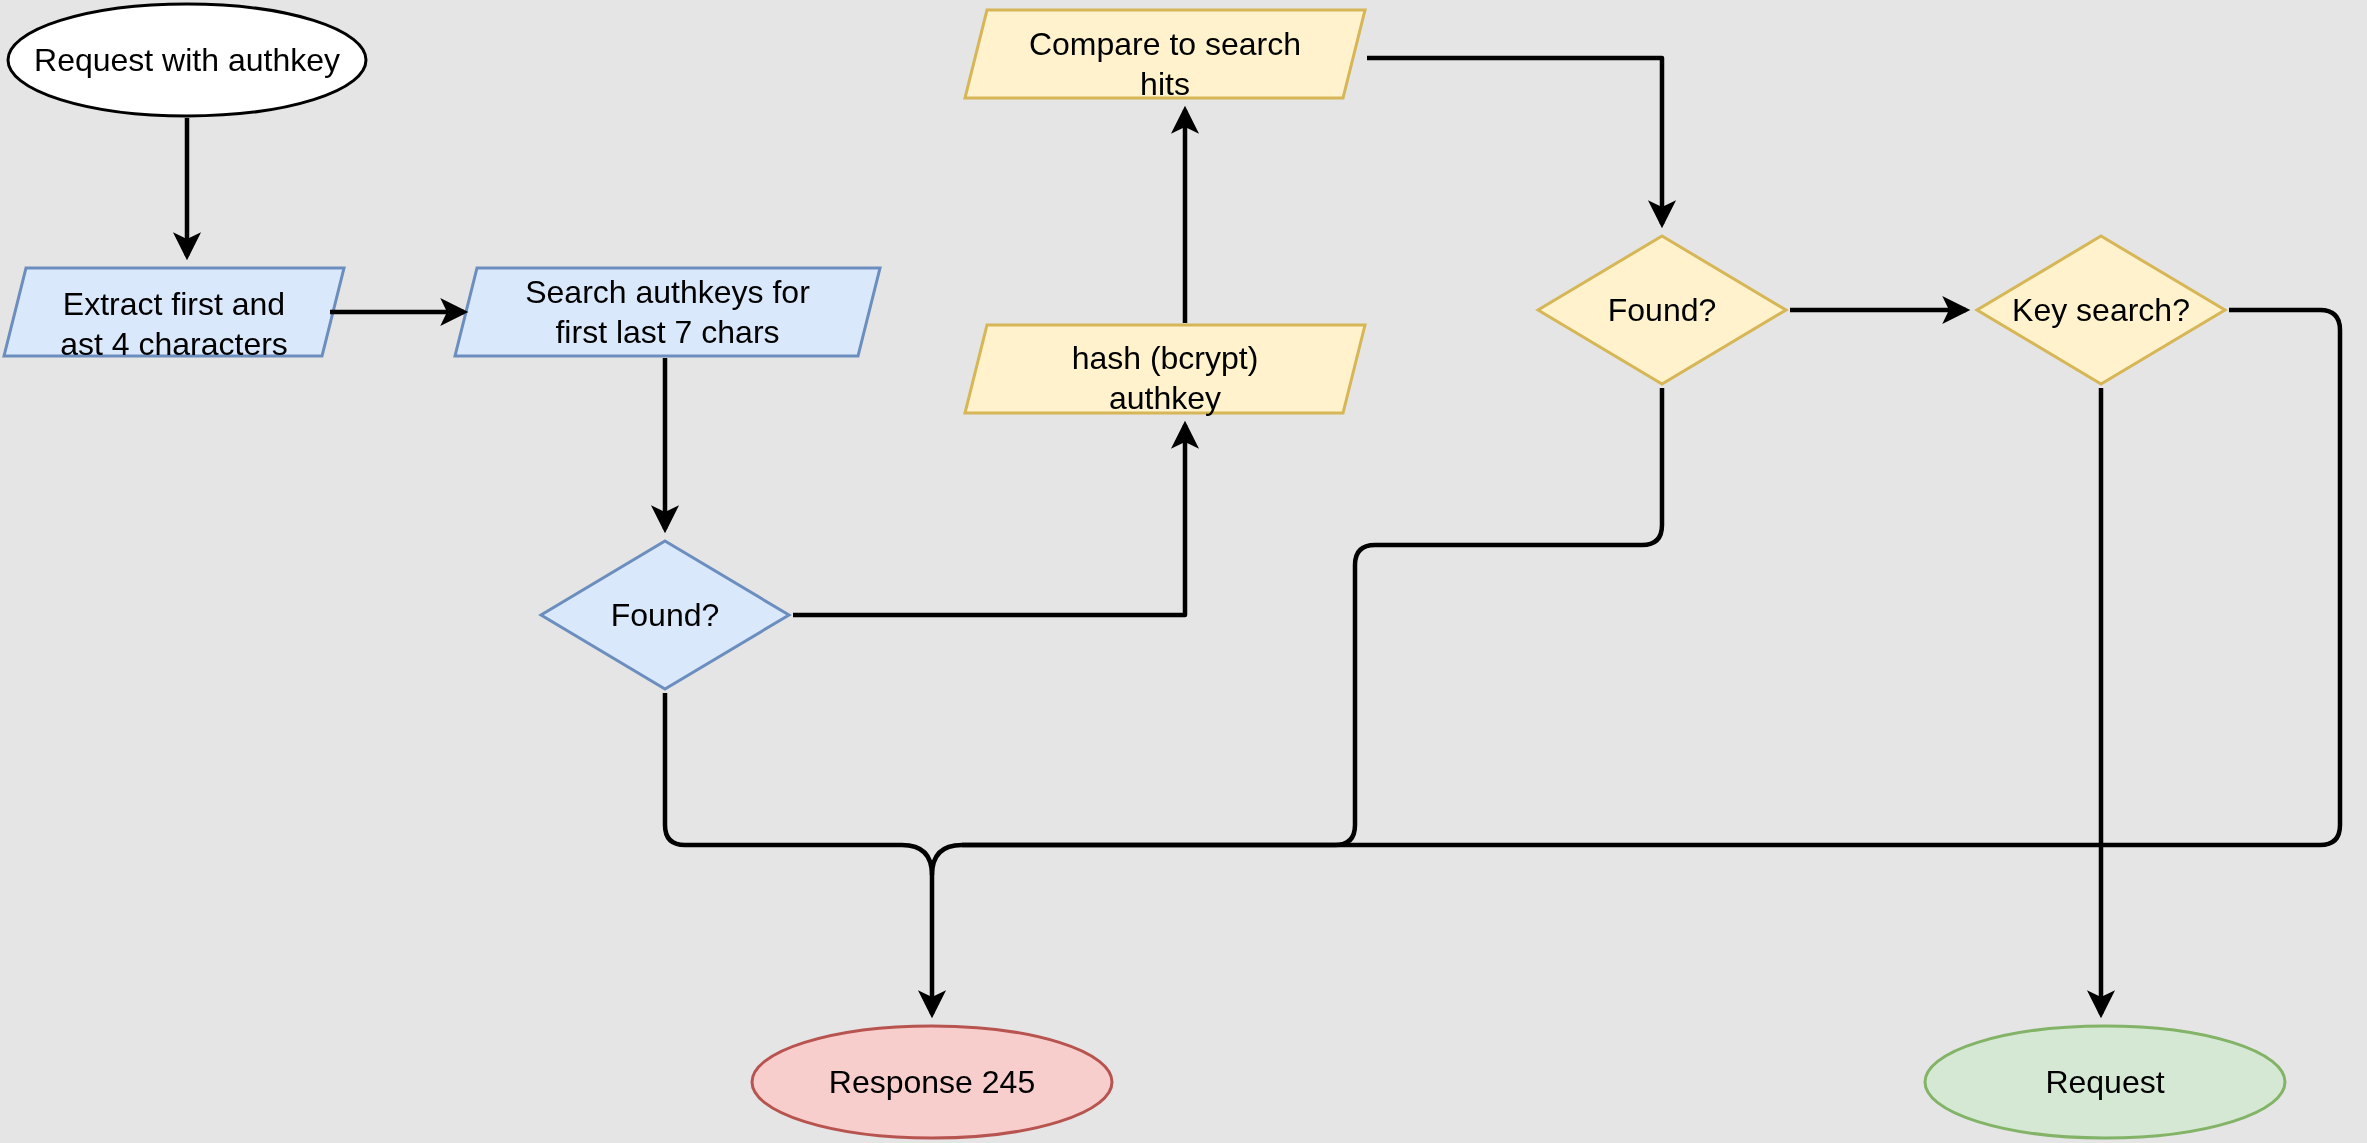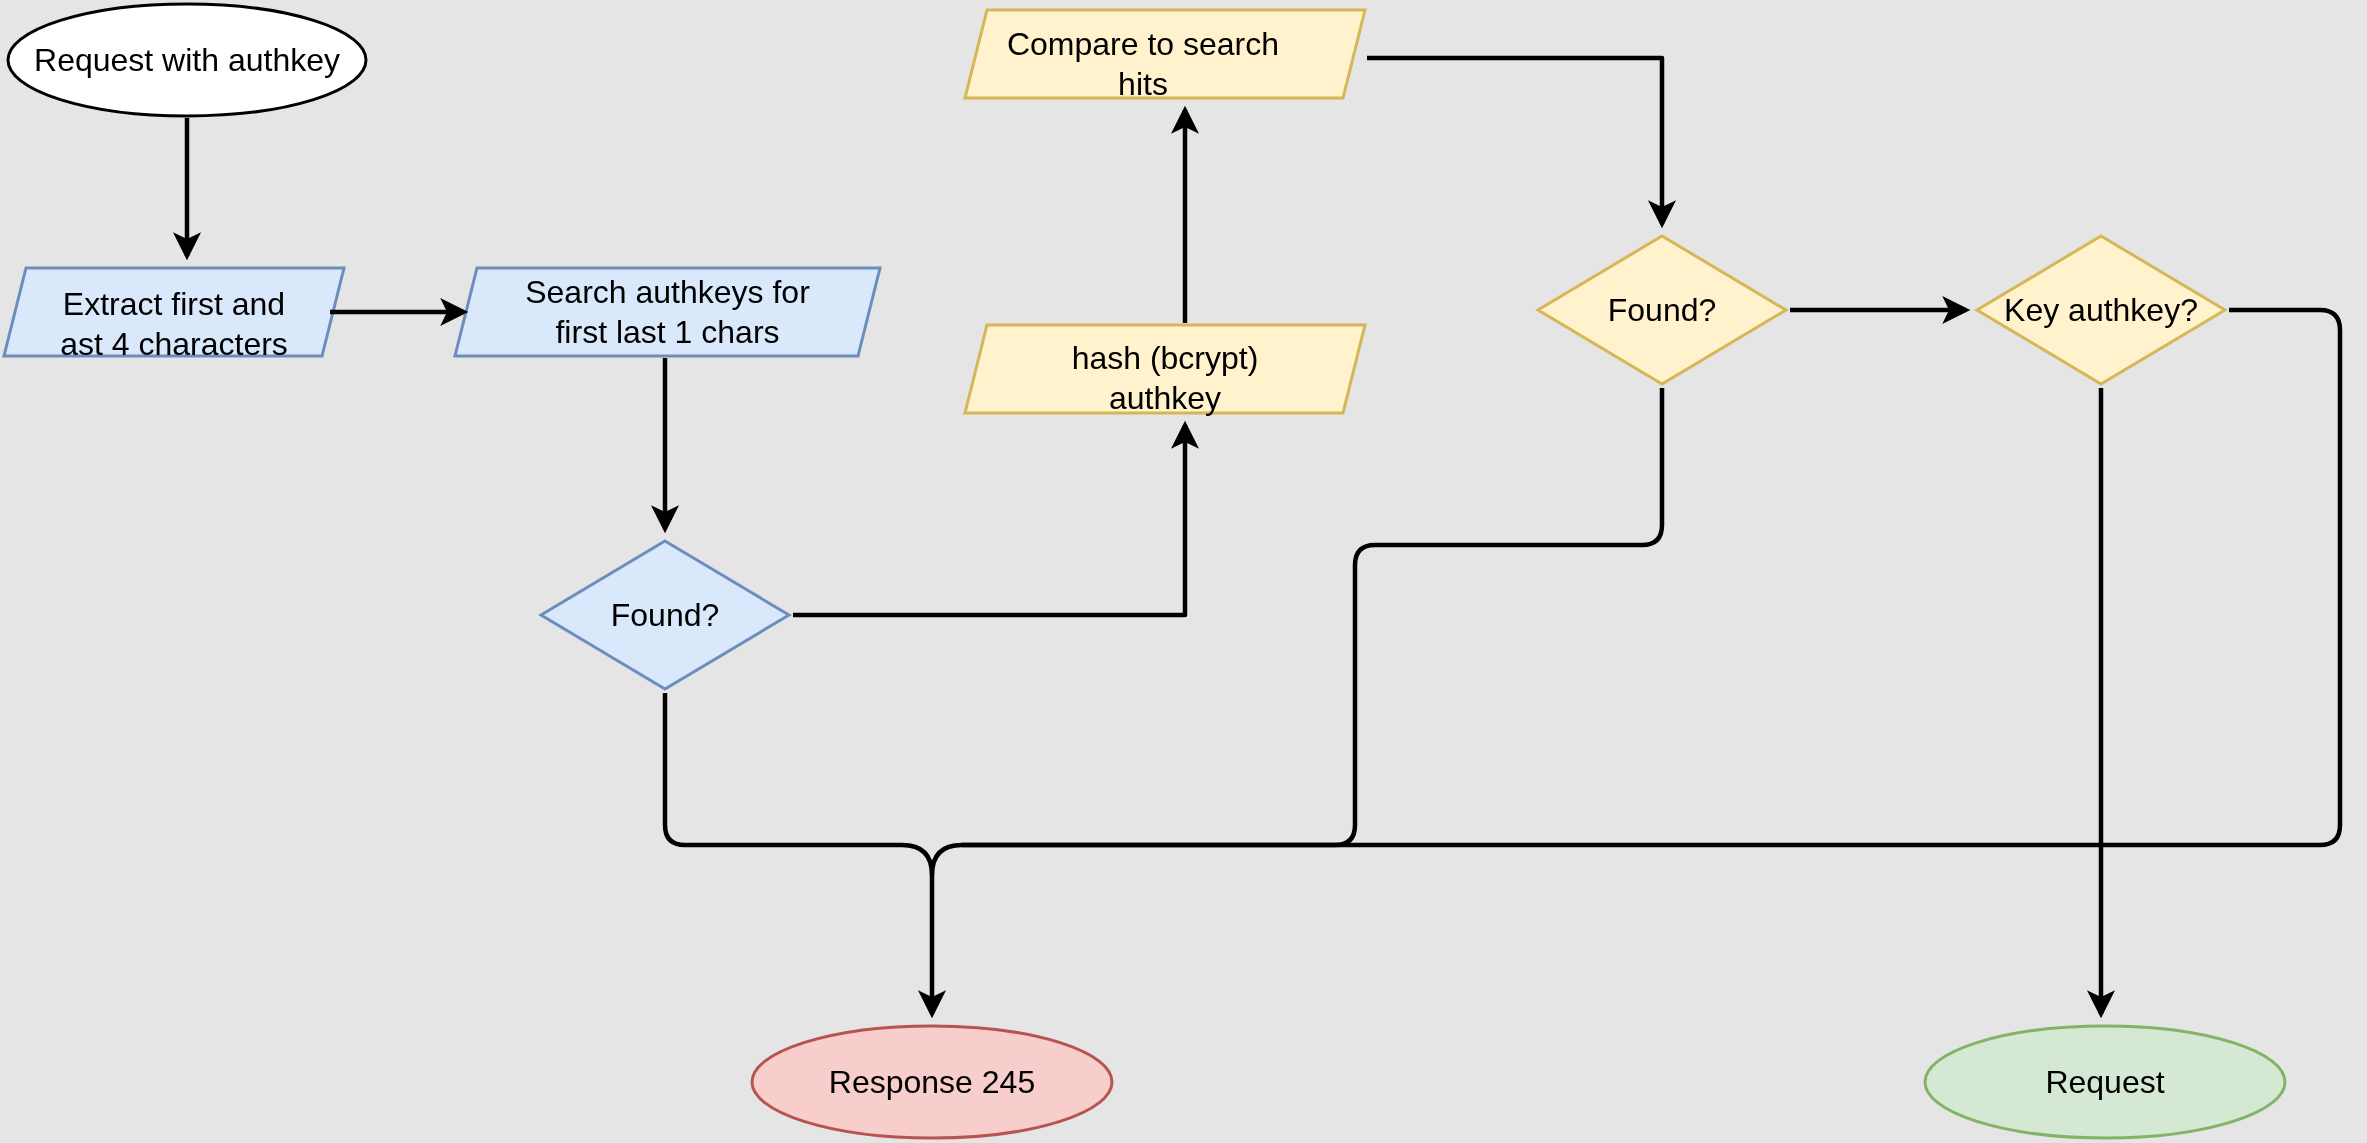--- a/index.html
+++ b/index.html
@@ -104,31 +104,31 @@
       <path d="M 2101 388 L 2101 1014" marker-end="url(#arrow)"></path>
     </g>
   </svg>
 
   <div class="node-label" style="left:8px; top:4px; width:358px; height:112px;">Request with authkey</div>
 
   <div class="node-label" style="left:4px; top:268px; width:340px; height:112px;">Extract first and
 ast 4 characters</div>
 
   <div class="node-label" style="left:455px; top:268px; width:425px; height:88px;">Search authkeys for
-first last 1 chars</div>
+first last 7 chars</div>
 
   <div class="node-label" style="left:541px; top:541px; width:248px; height:148px;">Found?</div>
 
   <div class="node-label" style="left:965px; top:325px; width:400px; height:106px;">hash (bcrypt)
 authkey</div>
 
-  <div class="node-label" style="left:943px; top:10px; width:400px; height:108px;">Compare to search
+  <div class="node-label" style="left:965px; top:10px; width:400px; height:108px;">Compare to search
 hits</div>
 
   <div class="node-label" style="left:1538px; top:236px; width:248px; height:148px;">Found?</div>
 
-  <div class="node-label" style="left:1957px; top:236px; width:288px; height:148px;">Key authkey?</div>
+  <div class="node-label" style="left:1957px; top:236px; width:288px; height:148px;">Key search?</div>
 
   <div class="node-label" style="left:752px; top:1026px; width:360px; height:112px;">Response 245</div>
 
   <div class="node-label" style="left:1925px; top:1026px; width:360px; height:112px;">Request</div>
 
 </div>
 
 </body></html>

